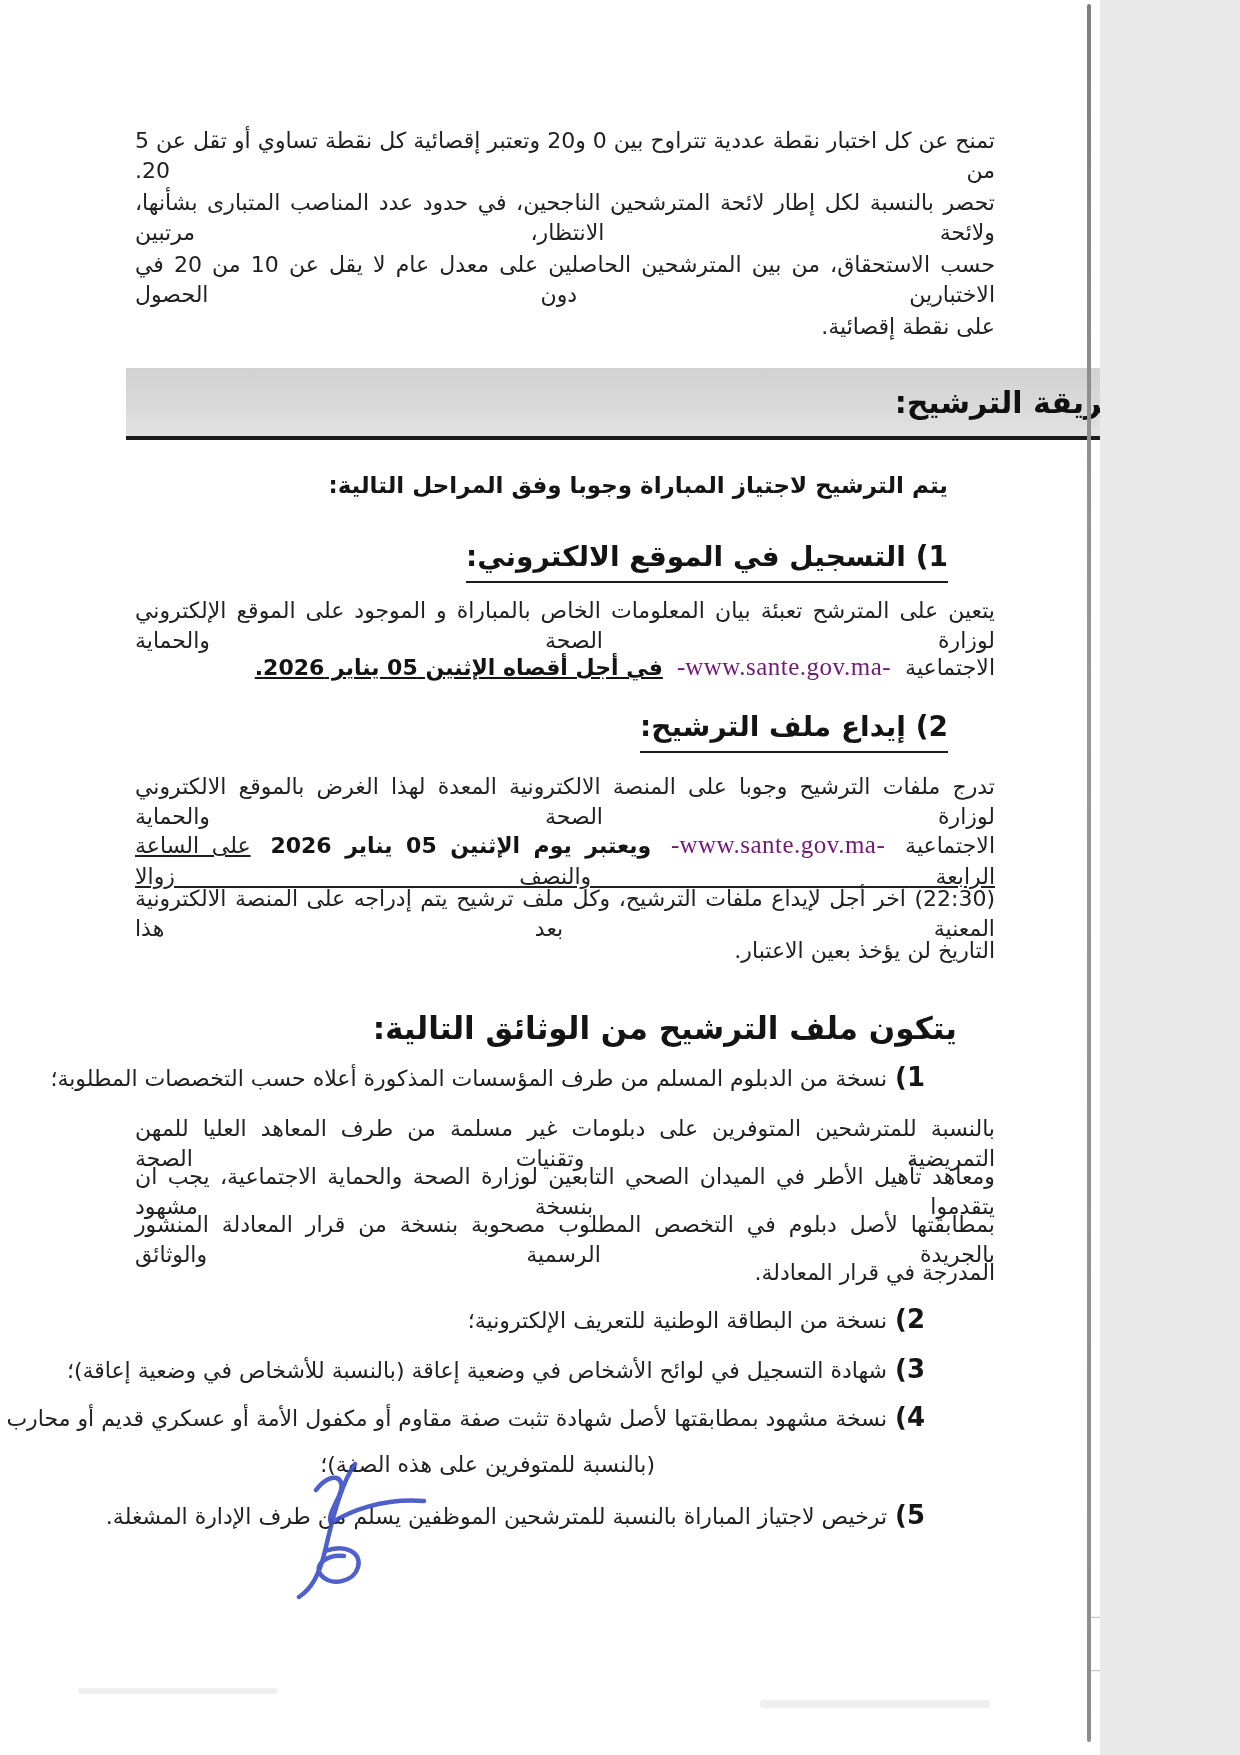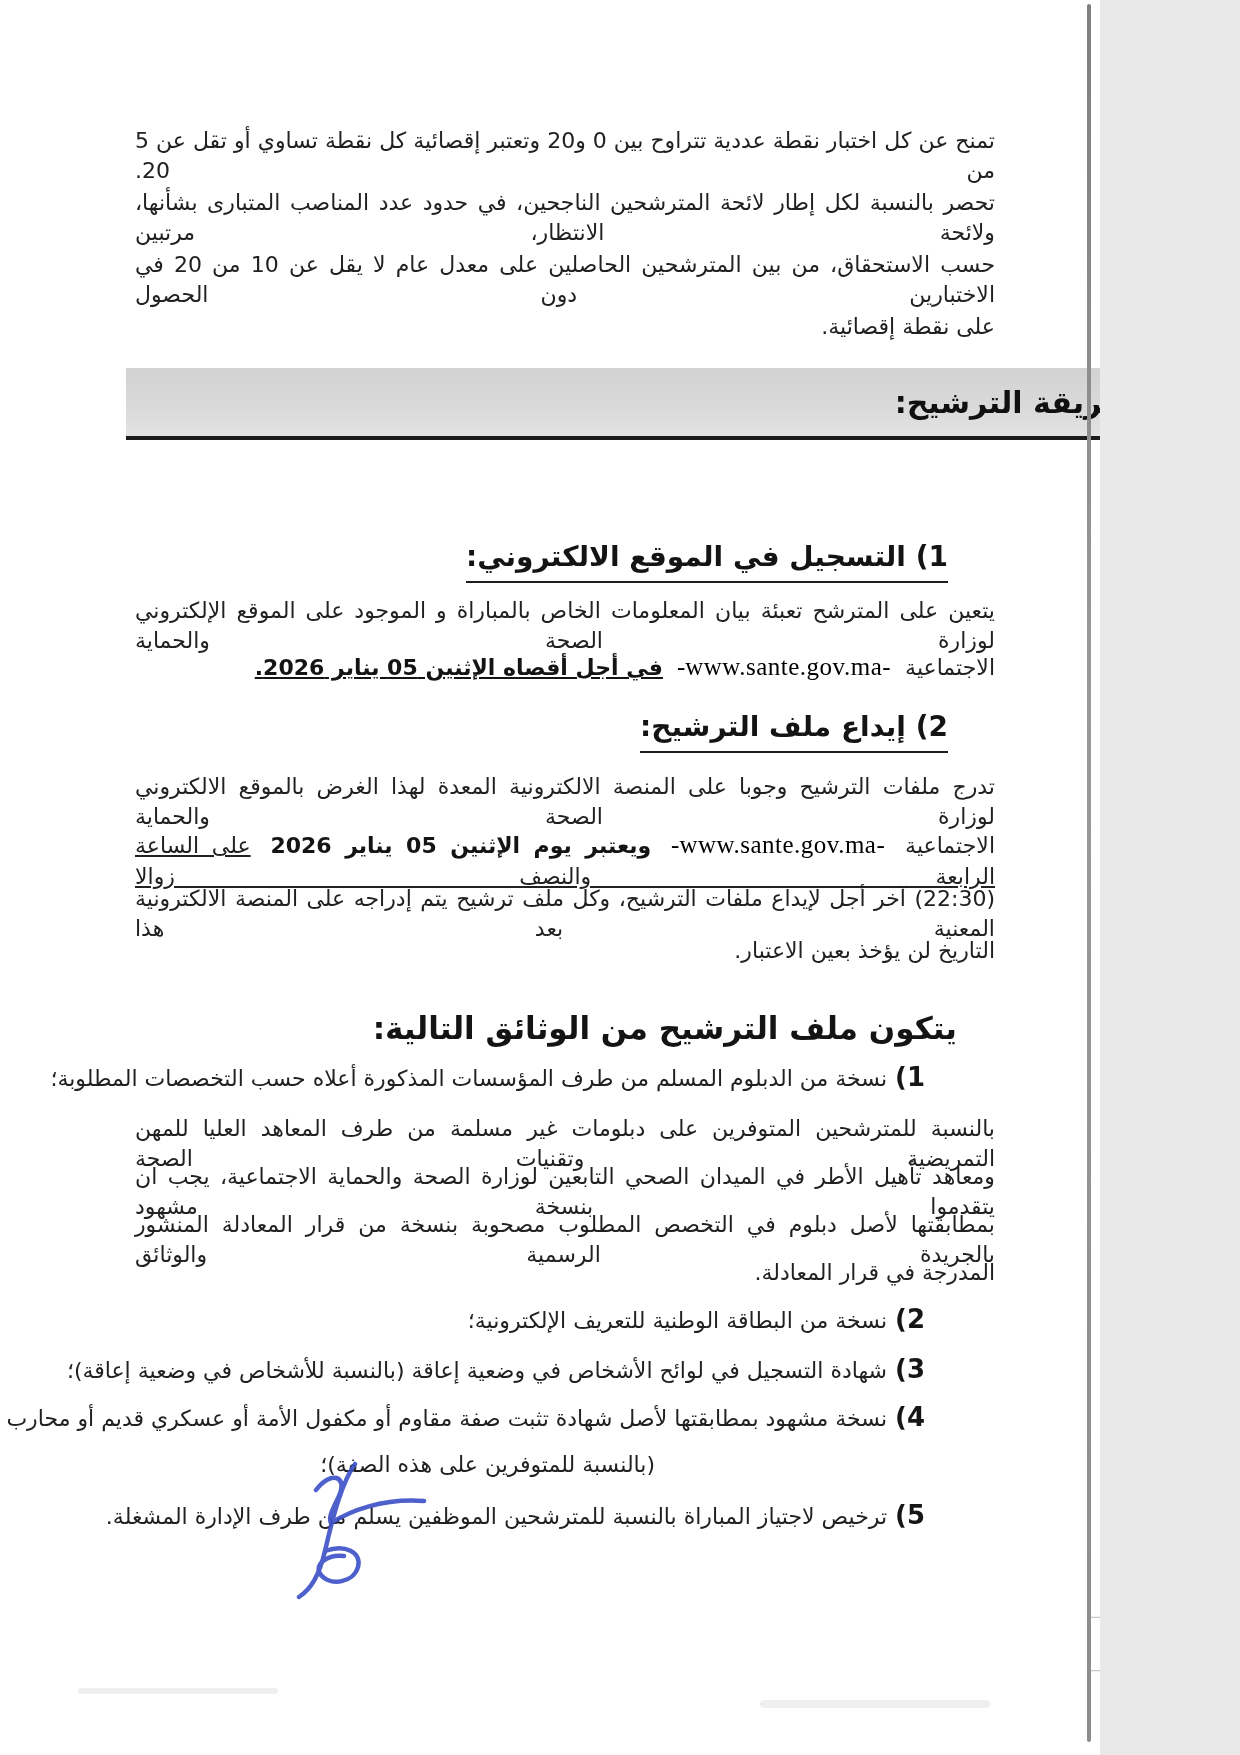--- a/index.html
+++ b/index.html
@@ -54,21 +54,21 @@
     font-size:26px;
     color:#161616;
     margin-left:8px;
   }
   .seg{margin-left:7px;}
   .seg:last-child{margin-left:0;text-decoration:underline;}
   .latin{
     direction:ltr;unicode-bidi:embed;
     font-family:"Liberation Serif", serif;
     font-size:25px;letter-spacing:.5px;
-    color:#000000;
+    color:#701a75;
   }
   .bold{font-weight:bold;color:#141414;}
   .scan-line{
     position:absolute;
     top:4px;right:9px;
     width:4px;height:1738px;
     background:linear-gradient(180deg,#7f7f7f,#9a9a9a 40%,#8c8c8c);
     border-radius:2px;
   }
   .page-num-box{
@@ -97,20 +97,21 @@
 
   <div class="line fill" style="top:126px">تمنح عن كل اختبار نقطة عددية تتراوح بين 0 و20 وتعتبر إقصائية كل نقطة تساوي أو تقل عن 5 من 20.</div>
   <div class="line fill" style="top:188px">تحصر بالنسبة لكل إطار لائحة المترشحين الناجحين، في حدود عدد المناصب المتبارى بشأنها، ولائحة الانتظار، مرتبين</div>
   <div class="line fill" style="top:250px">حسب الاستحقاق، من بين المترشحين الحاصلين على معدل عام لا يقل عن 10 من 20 في الاختبارين دون الحصول</div>
   <div class="line endline" style="top:312px">على نقطة إقصائية.</div>
 
   <div class="banner">
     <span class="banner-title">طريقة الترشيح:</span>
   </div>
 
+  <div class="line lead" style="top:470px;right:152px">يتم الترشيح لاجتياز المباراة وجوبا وفق المراحل التالية:</div>
 
   <div class="line sec-heading" style="top:538px;right:152px">
     <span class="u">1) التسجيل في الموقع الالكتروني:</span>
   </div>
 
   <div class="line fill" style="top:596px">يتعين على المترشح تعبئة بيان المعلومات الخاص بالمباراة و الموجود على الموقع الإلكتروني لوزارة الصحة والحماية</div>
   <div class="line endline" style="top:650px">
     <span class="seg">الاجتماعية</span>
     <span class="seg latin">-www.sante.gov.ma-</span>
     <span class="seg bold">في أجل أقصاه الإثنين 05 يناير 2026.</span>

